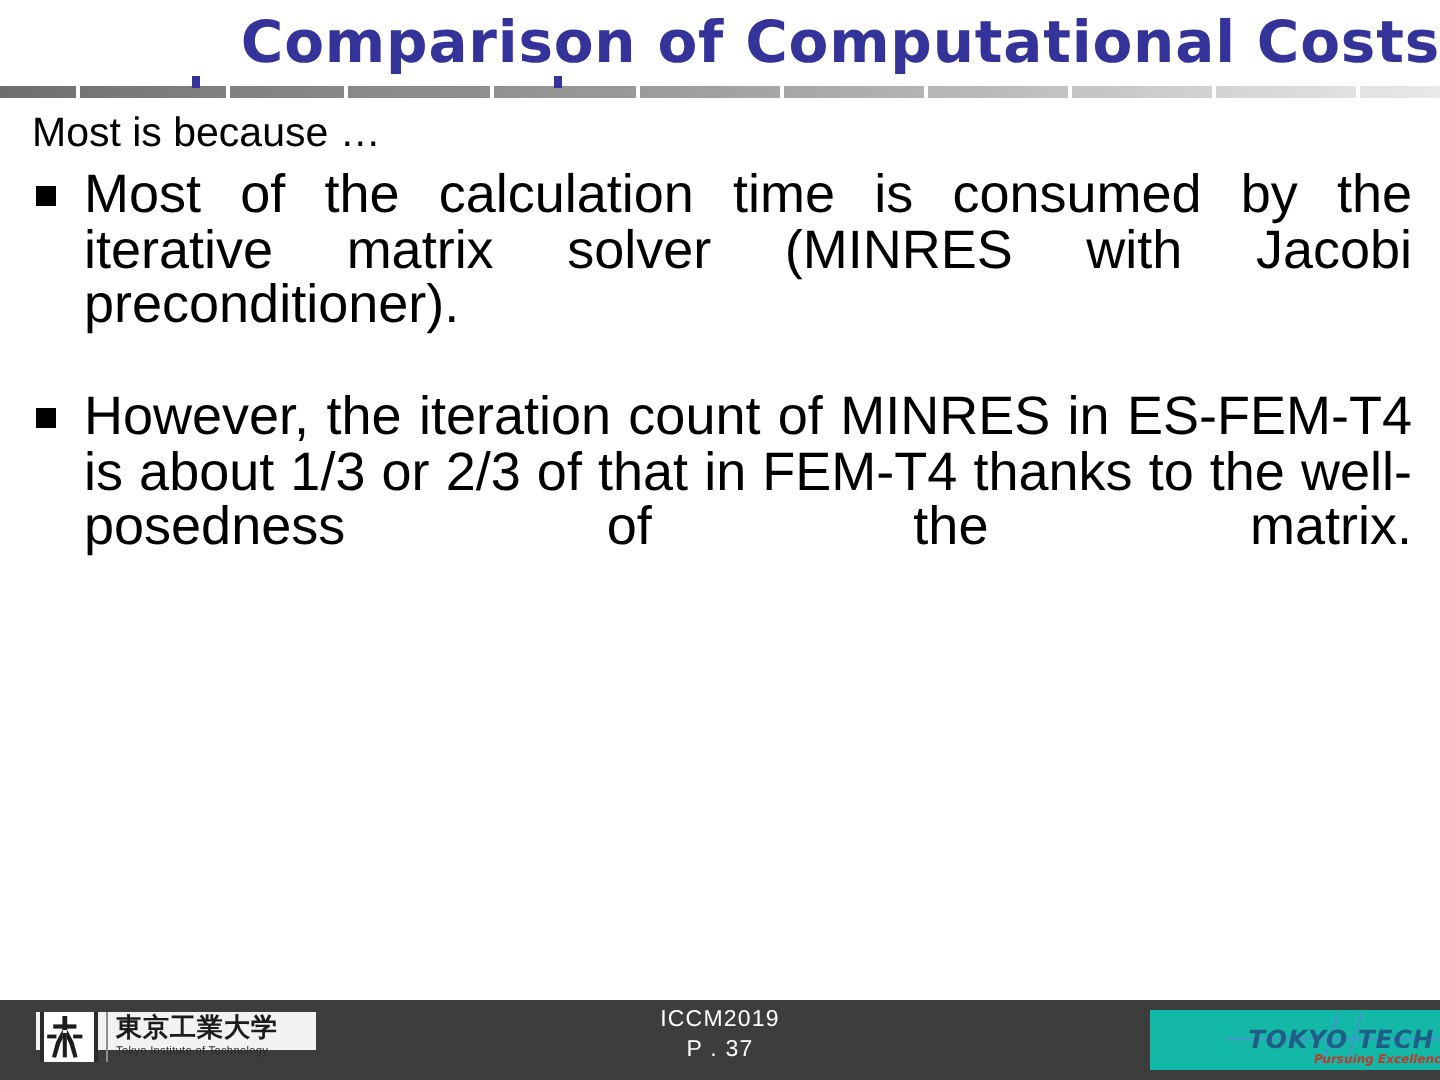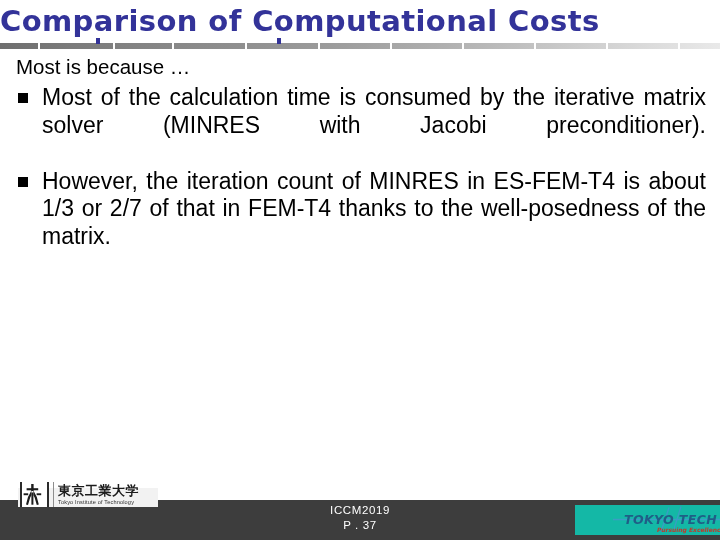--- a/index.html
+++ b/index.html
@@ -15,21 +15,21 @@
     font-family: "Liberation Sans", sans-serif;
     -webkit-font-smoothing: none;
   }
 
   
   .slide-title {
     position: absolute;
     left: 0;
     top: 2px;
     width: 720px;
-    text-align: left;
+    text-align: right;
     font-family: "DejaVu Sans", sans-serif;
     font-weight: bold;
     font-size: 29px;
     letter-spacing: 0.4px;
     color: #333399;
     line-height: 38px;
     white-space: nowrap;
   }
 
   
@@ -81,21 +81,21 @@
     margin: 0 0 4px 0;
   }
   .bullet-list {
     list-style: none;
     margin: 0;
     padding: 0;
   }
   .bullet-item {
     position: relative;
     padding-left: 26px;
-    font-size: 23px;
+    font-size: 27px;
     color: #000000;
     line-height: 27.5px;
     text-align: justify;
     text-justify: inter-word;
     margin-bottom: 1px;
   }
   .bullet-item .marker {
     position: absolute;
     left: 2px;
     top: 9px;
@@ -129,26 +129,26 @@
     color: #ffffff;
     font-size: 11.5px;
     line-height: 15px;
     letter-spacing: 0.6px;
   }
 
   
   .logo-left {
     position: absolute;
     left: 18px;
-    top: 488px;
+    top: 506px;
     width: 140px;
     height: 19px;
     background: #f2f2f2;
     display: flex;
-    align-items: flex-end;
+    align-items: flex-start;
     padding: 0 2px;
     box-sizing: border-box;
   }
   .logo-left .crest {
     width: 25px;
     height: 25px;
     background: #ffffff;
     border-left: 2px solid #2b2b2b;
     border-right: 2px solid #2b2b2b;
     position: relative;
@@ -217,21 +217,21 @@
 
   <p class="lead">Most is because …</p>
 
   <ul class="bullet-list">
     <li class="bullet-item">
       <span class="marker"></span>
       <span class="txt">Most of the calculation time is consumed by the iterative matrix solver (MINRES with Jacobi preconditioner).</span>
     </li>
     <li class="bullet-item">
       <span class="marker"></span>
-      <span class="txt">However, the iteration count of MINRES in ES-FEM-T4 is about 1/3 or 2/7 of that in FEM-T4 thanks to the well-posedness of the matrix.</span>
+      <span class="txt">However, the iteration count of MINRES in ES-FEM-T4 is about 1/3 or 2/3 of that in FEM-T4 thanks to the well-posedness of the matrix.</span>
     </li>
   </ul>
 
 </div>
 
 <div class="footer-bar"></div>
 
 <div class="footer-center">
   <div>ICCM2019</div>
   <div>P . 37</div>

